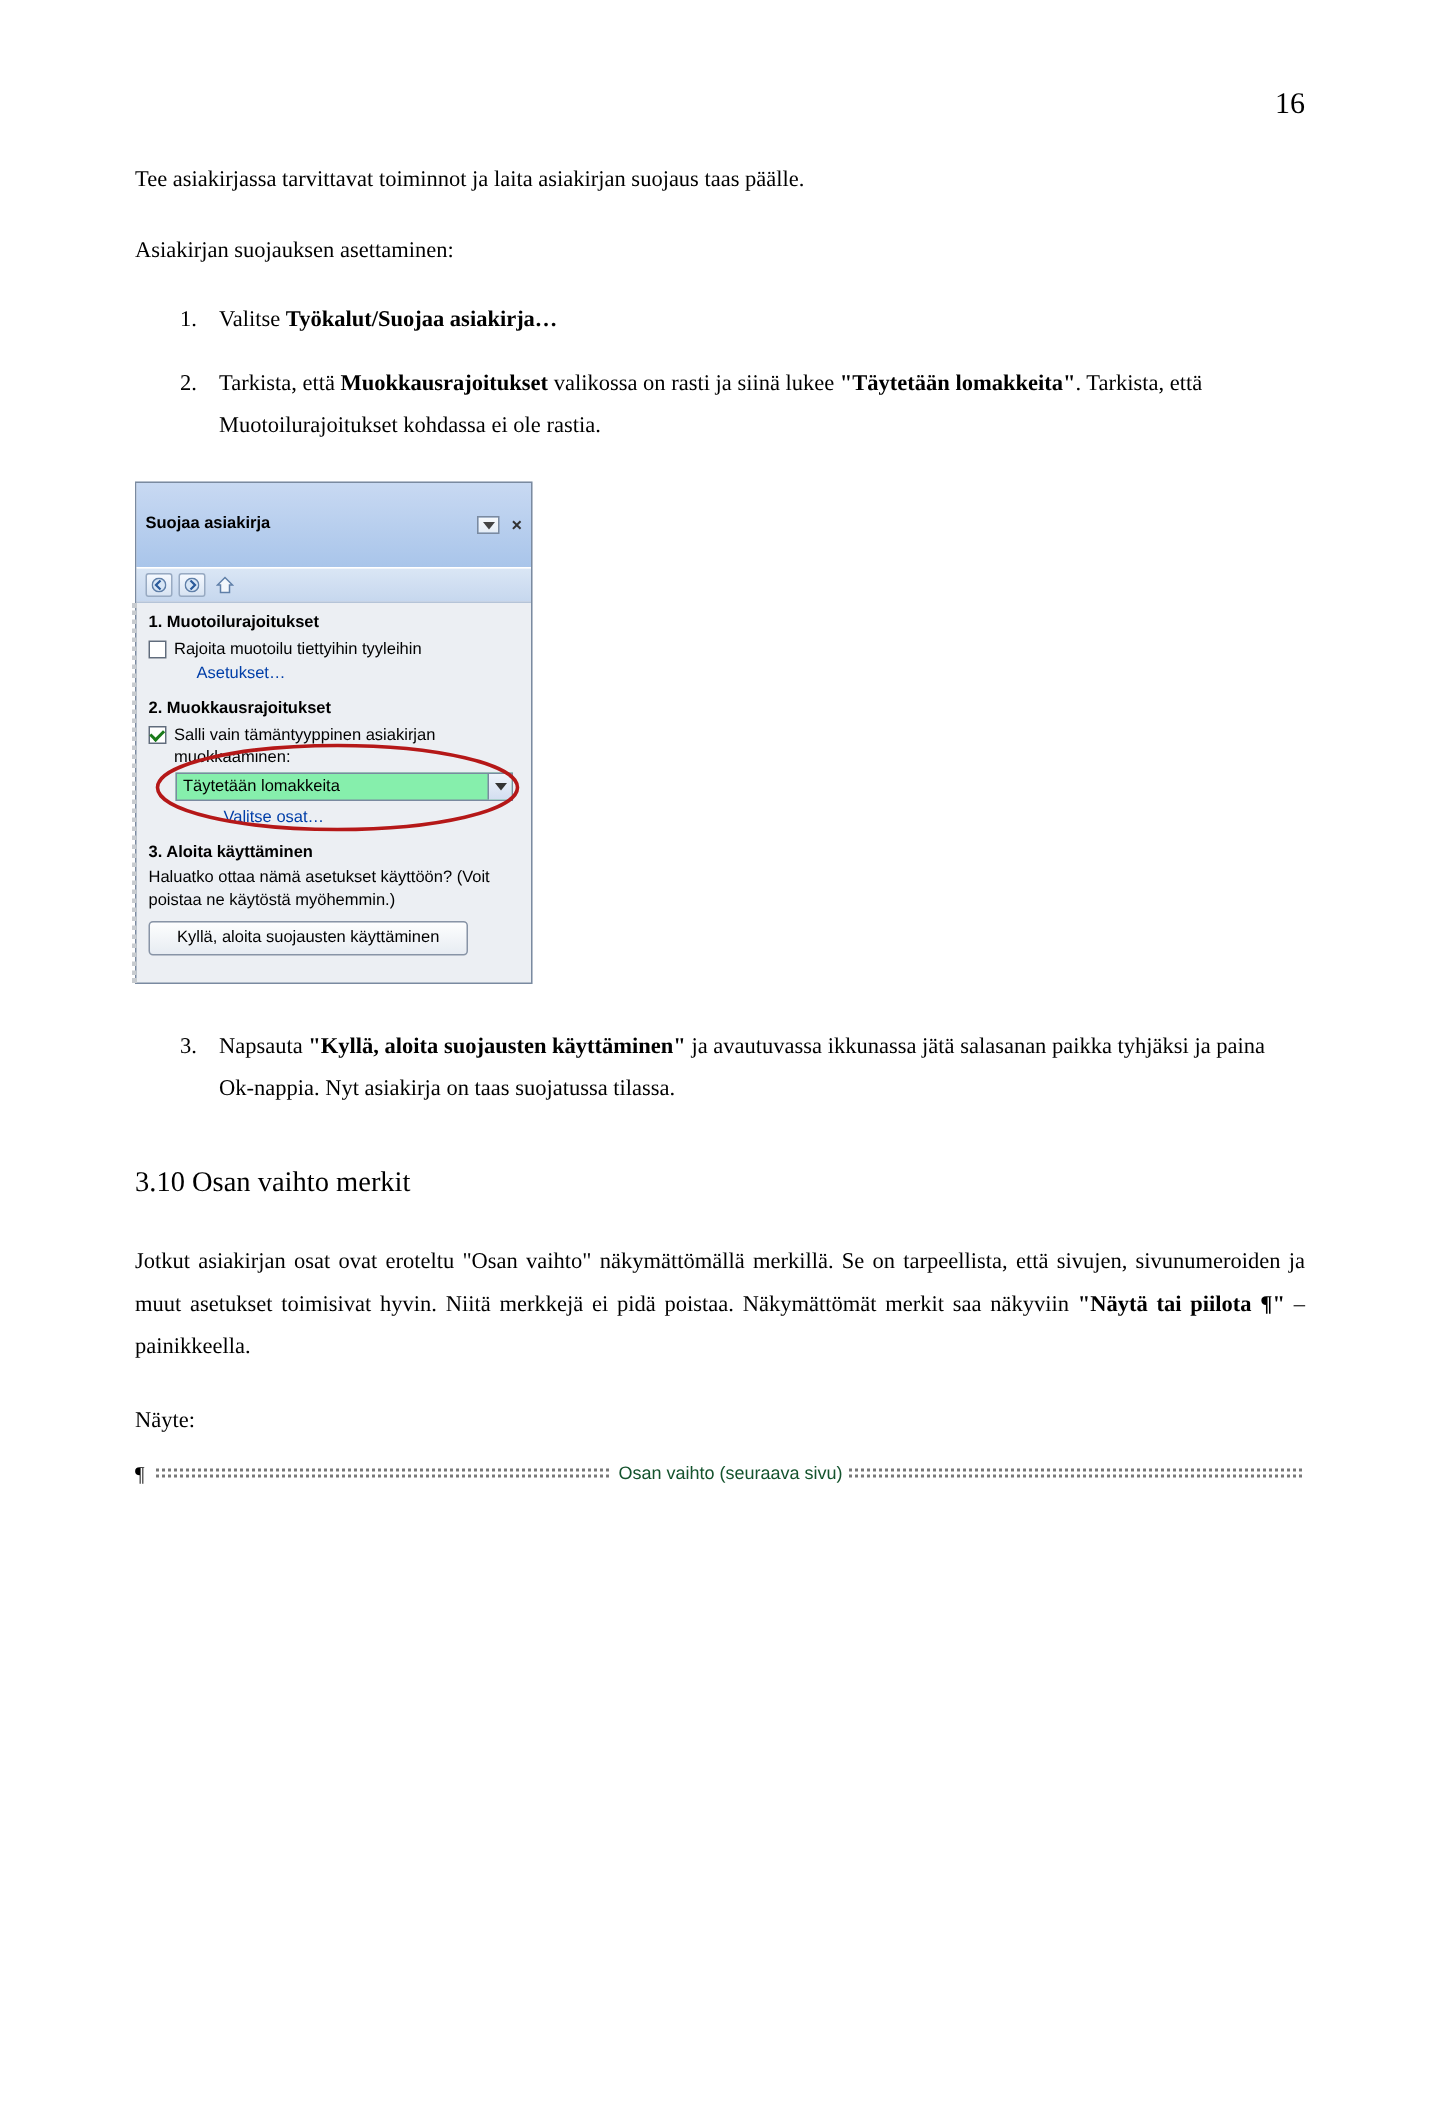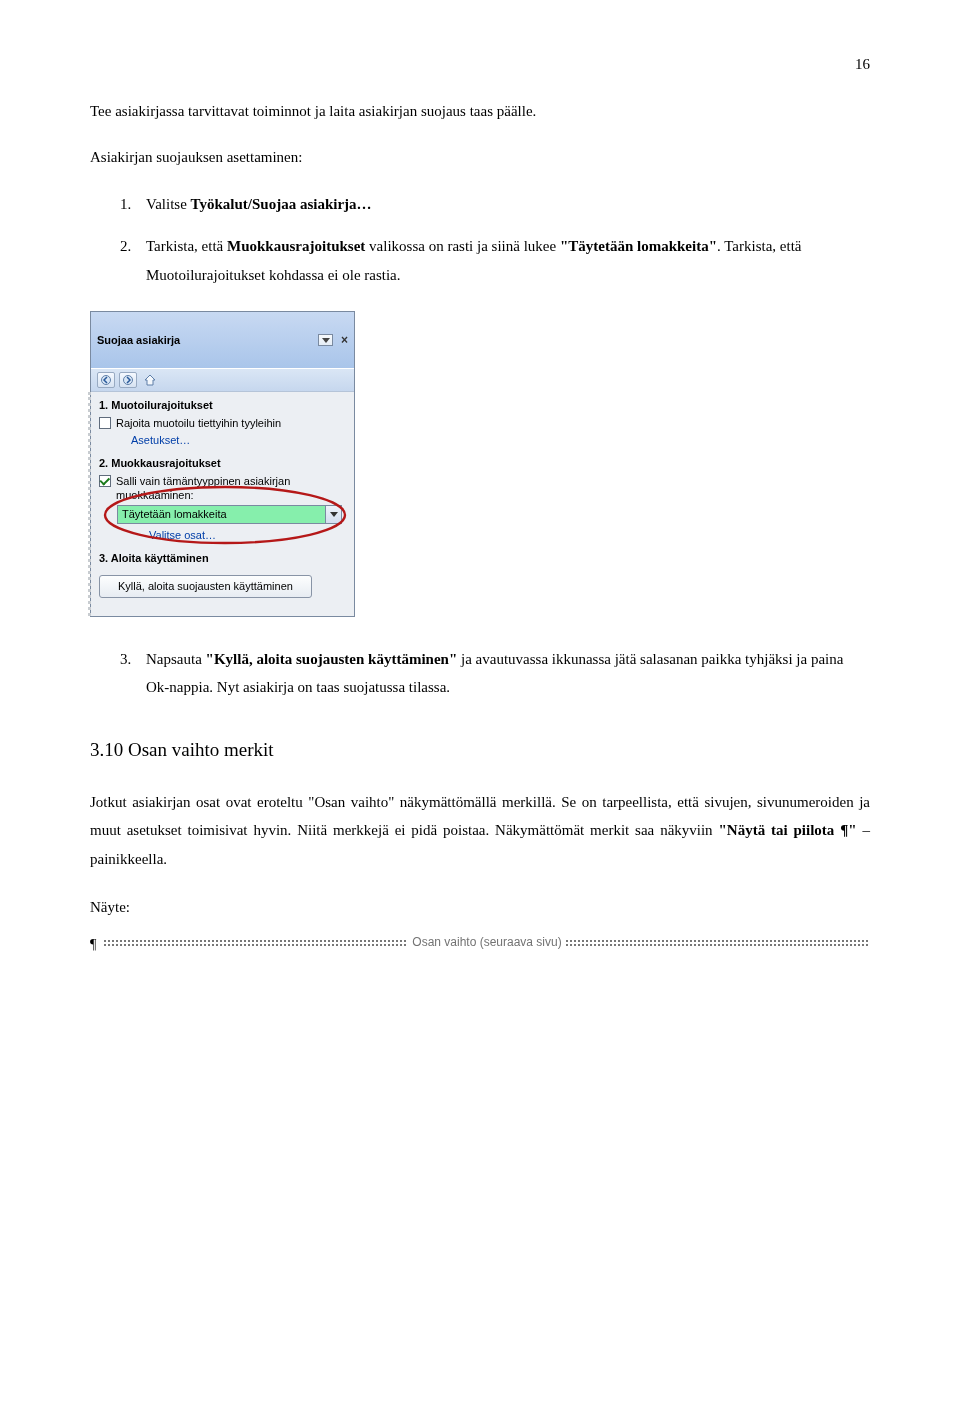--- a/index.html
+++ b/index.html
@@ -6,21 +6,21 @@
   body {
     margin: 0;
     padding: 50px 90px 40px 90px;
     width: 960px;
     font-family: "Palatino Linotype", "Book Antiqua", Georgia, serif;
     color: #000;
     background: #fff;
     line-height: 1.9;
     font-size: 15px;
   }
-  .page-num { text-align: right; font-size: 15px; margin-bottom: 18px; }
+  .page-num { text-align: right; font-size: 20px; margin-bottom: 18px; }
   .para { margin: 0 0 18px 0; }
   .sub { margin: 0 0 18px 0; }
   .list { margin: 0 0 22px 0; }
   .li { display: flex; margin: 0 0 14px 0; padding-left: 30px; }
   .li-num { width: 26px; flex-shrink: 0; }
   .li-body { flex: 1; }
   .bold { font-weight: bold; }
   .figure-wrap { margin: 12px 0 28px 0; }
   .pane {
     width: 265px;
@@ -70,21 +70,21 @@
     background: linear-gradient(#fdfefe,#e7ecf2);
     border-radius: 3px;
     padding: 3px 18px;
     margin-top: 6px;
   }
   .h3 { font-size: 19px; margin: 30px 0 20px 0; }
   .sample-label { margin: 20px 0 10px 0; }
   .section-break {
     position: relative; height: 22px; width: 100%;
     display: flex; align-items: center; justify-content: center;
-    font-family: "Segoe UI", Arial, sans-serif; font-size: 12px; color: #737373;
+    font-family: "Segoe UI", Arial, sans-serif; font-size: 12px; color: #14532d;
   }
   .dots-left, .dots-right {
     flex: 1; height: 6px;
     background: repeating-linear-gradient(90deg, #777 0 2px, transparent 2px 4px),
                 repeating-linear-gradient(90deg, #777 0 2px, transparent 2px 4px);
     background-size: 4px 2px;
     background-position: 0 0, 0 4px;
     background-repeat: repeat-x;
   }
   .sb-label { padding: 0 4px; white-space: nowrap; }
@@ -164,20 +164,21 @@
             <span class="combo-arrow"></span>
           </div>
           <div class="link" style="margin-top:4px;">Valitse osat…</div>
           <svg class="red-ellipse" width="248" height="64" style="left:-16px; top:-22px;" viewBox="0 0 248 64">
             <ellipse cx="124" cy="32" rx="120" ry="28" fill="none" stroke="#b51818" stroke-width="2.4"></ellipse>
           </svg>
         </div>
       </div>
       <div class="sec">
         <div class="sec-h">3. Aloita käyttäminen</div>
+        <div>Haluatko ottaa nämä asetukset käyttöön? (Voit poistaa ne käytöstä myöhemmin.)</div>
         <div class="bigbtn">Kyllä, aloita suojausten käyttäminen</div>
       </div>
     </div>
   </div>
 </div>
 
 <div class="list">
   <div class="li">
     <div class="li-num">3.</div>
     <div class="li-body">

